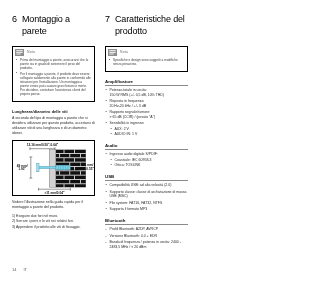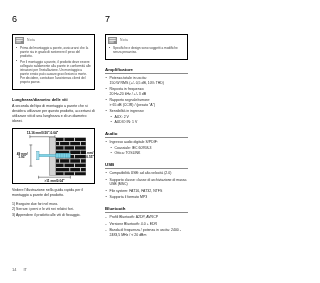--- a/index.html
+++ b/index.html
@@ -59,20 +59,21 @@
 <body>
 
 <div class="page">
 
   <div class="cols">
 
     <div class="col">
 
       <div class="chapter">
         <div class="chapter-num">6</div>
+        <div class="chapter-title">Montaggio a parete</div>
       </div>
 
       <div class="note">
         <div class="note-head">
           <svg class="note-icon" viewBox="0 0 18 14">
             <rect x="0" y="0" width="18" height="14" fill="#8d8d8d"></rect>
             <rect x="2.5" y="2.5" width="13" height="2" fill="#ffffff"></rect>
             <rect x="2.5" y="6" width="13" height="1.6" fill="#ffffff"></rect>
             <rect x="2.5" y="9.2" width="9" height="1.6" fill="#ffffff"></rect>
           </svg>
@@ -172,20 +173,21 @@
         <div>2) Serrare i perni e le viti nei relativi fori.</div>
         <div>3) Appendere il prodotto alle viti di fissaggio.</div>
       </div>
 
     </div>
 
     <div class="col">
 
       <div class="chapter">
         <div class="chapter-num">7</div>
+        <div class="chapter-title">Caratteristiche del prodotto</div>
       </div>
 
       <div class="note">
         <div class="note-head">
           <svg class="note-icon" viewBox="0 0 18 14">
             <rect x="0" y="0" width="18" height="14" fill="#8d8d8d"></rect>
             <rect x="2.5" y="2.5" width="13" height="2" fill="#ffffff"></rect>
             <rect x="2.5" y="6" width="13" height="1.6" fill="#ffffff"></rect>
             <rect x="2.5" y="9.2" width="9" height="1.6" fill="#ffffff"></rect>
           </svg>

